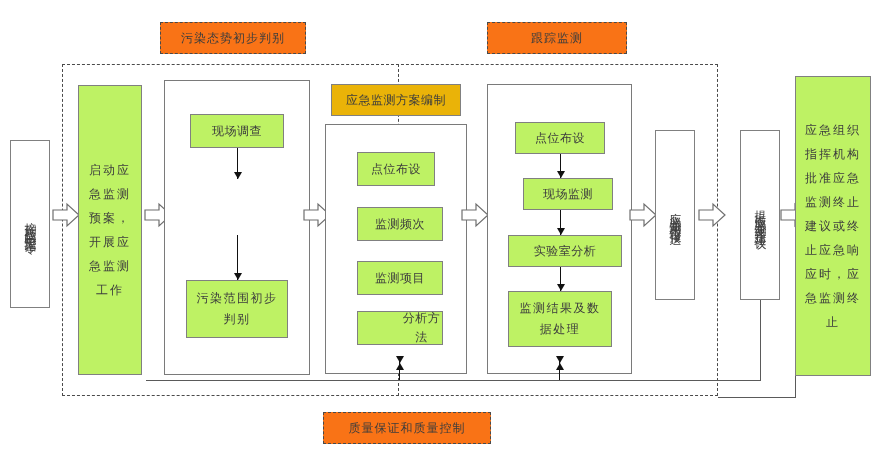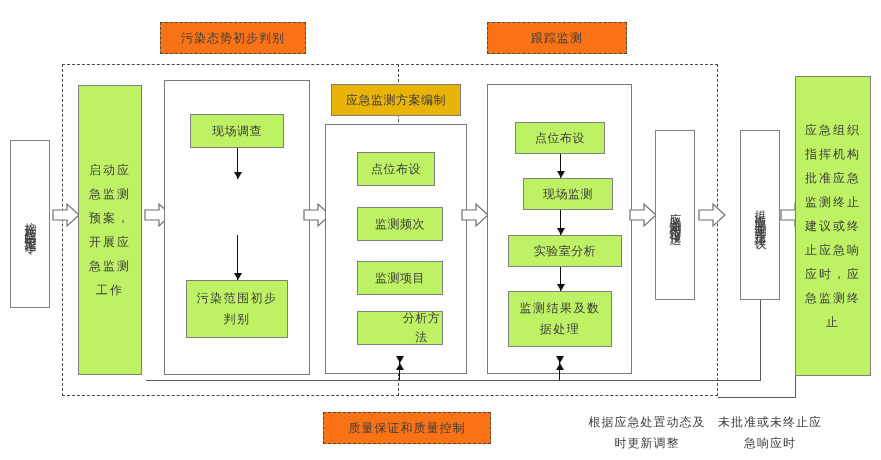--- a/index.html
+++ b/index.html
@@ -238,21 +238,15 @@
   </div>
 
   <div class="arrow-down arrow-up" style="left:399px;top:356px;height:24px;">
     <div class="stem" style="top:0;height:24px;"></div>
     <div class="head"></div>
   </div>
 
   <div class="abs vline" style="left:795px;top:376px;height:22px;"></div>
   <div class="abs hline" style="left:718px;top:397px;width:78px;"></div>
 
-  <div class="abs caption" style="left:588px;top:412px;width:118px;">
-    <span>根据应急处置动态及时更新调整</span>
-  </div>
-
-  <div class="abs caption" style="left:718px;top:412px;width:104px;">
-    <span>未批准或未终止应急响应时</span>
-  </div>
+
 
 </div>
 
 </body></html>

